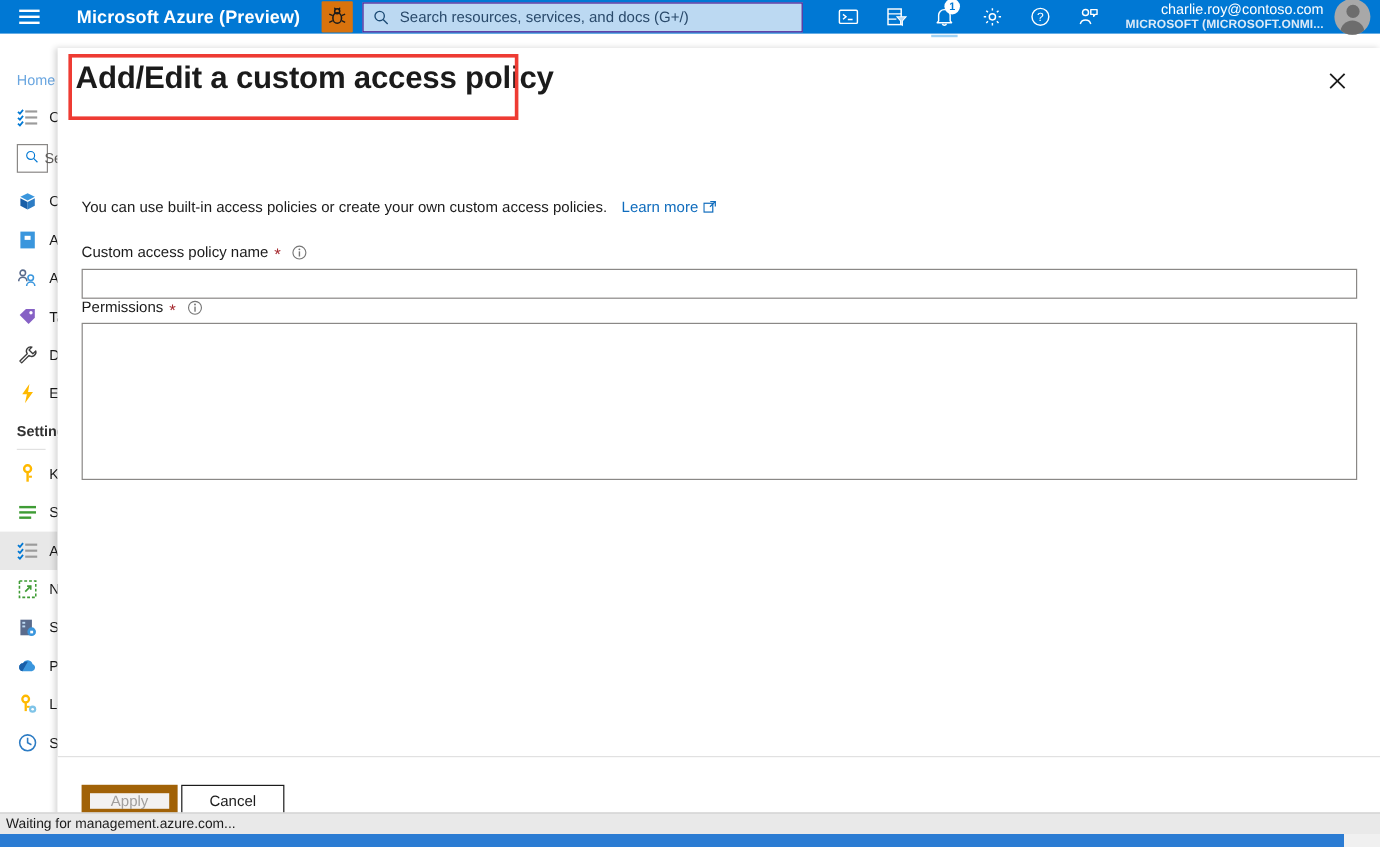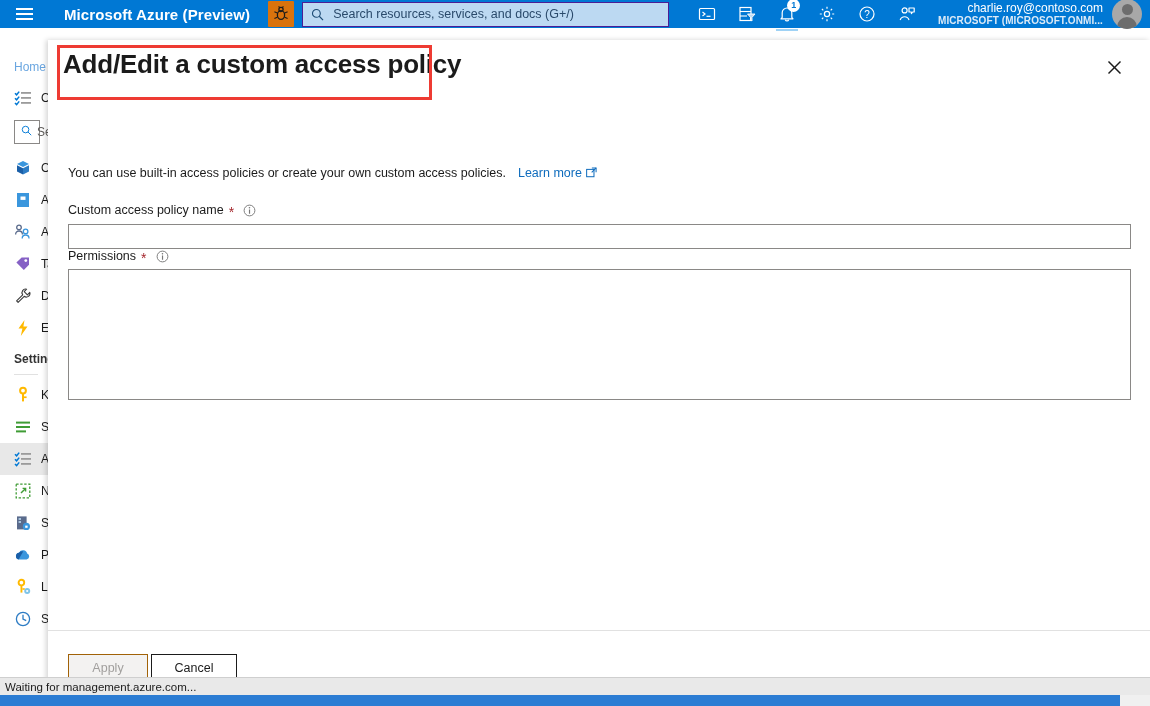--- a/index.html
+++ b/index.html
@@ -166,21 +166,21 @@
     position: absolute; left: 0; right: 0; bottom: 0; height: 58px;
     border-top: 1px solid #e1e1e1; background: #ffffff;
   }
   .fbtn {
     position: absolute; top: 23px; height: 27px;
     font-family: "Liberation Sans", sans-serif; font-size: 12.5px;
     display: flex; align-items: center; justify-content: center;
   }
   #apply-btn {
     left: 20px; width: 80px; background: #f3f2f1; color: #a19f9d;
-    border: 1px solid #a16207; cursor: default;
+    border: 7px solid #a16207; cursor: default;
   }
   #cancel-btn {
     left: 103px; width: 86px; background: #ffffff; color: #1b1b1b;
     border: 1px solid #1b1b1b; cursor: pointer;
   }
 
   
   #statusbar {
     position: absolute; left: 0; bottom: 11px; width: 1150px; height: 18px;
     background: #e9e9e9; border-top: 1px solid #cfcfcf;

